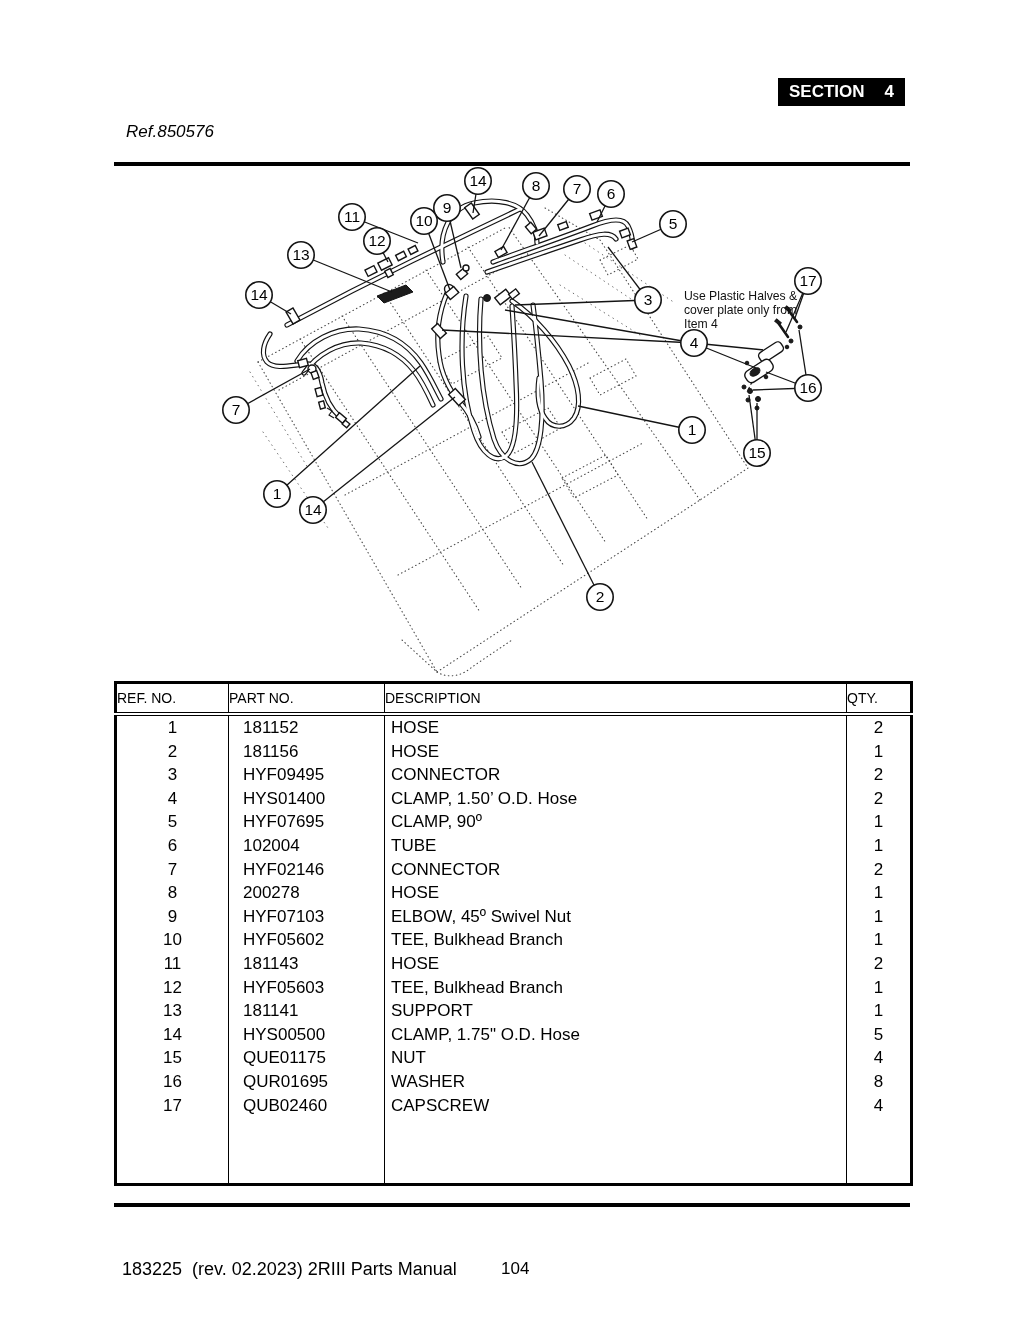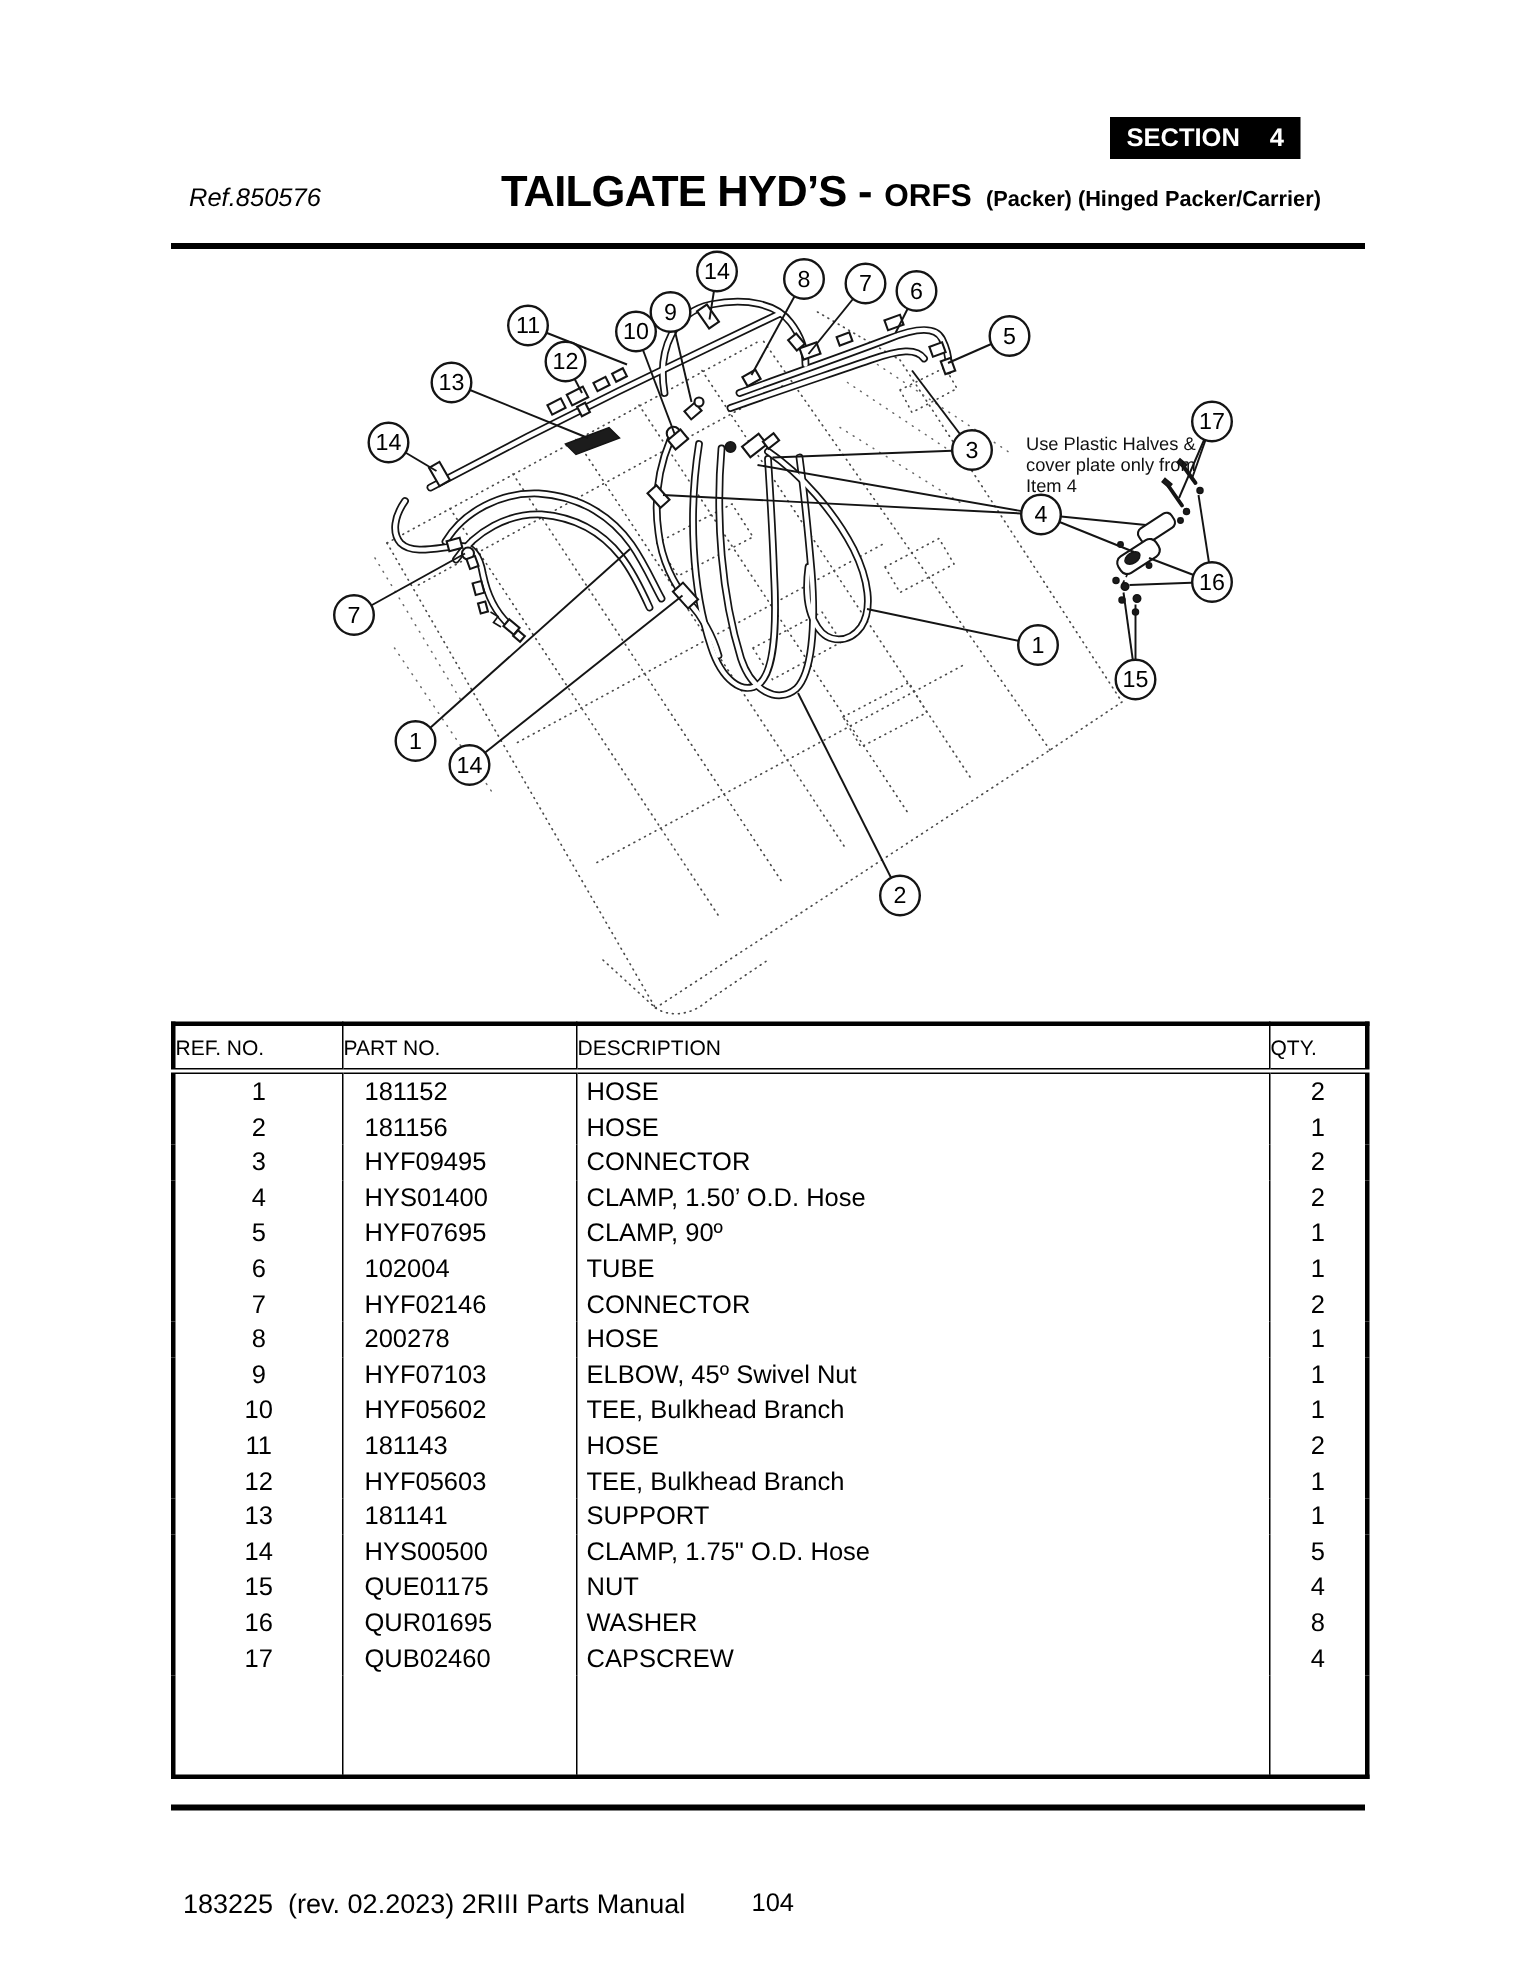--- a/index.html
+++ b/index.html
@@ -1,21 +1,21 @@
 <!DOCTYPE html>
 <html><head>
 <meta charset="utf-8">
 <style>
   html,body{margin:0;padding:0;background:#fff;}
   .page{position:relative;width:1024px;height:1325px;background:#ffffff;
         font-family:"Liberation Sans",sans-serif;color:#000;overflow:hidden;}
   .rule{position:absolute;background:#000;}
   #rule-top{left:114px;top:162px;width:796px;height:4px;}
   #rule-bottom{left:114px;top:1203px;width:796px;height:4px;}
-  #section-badge{position:absolute;left:740px;top:78px;width:127px;height:28px;background:#000;
+  #section-badge{position:absolute;left:778px;top:78px;width:127px;height:28px;background:#000;
         color:#fff;font-weight:bold;font-size:17px;display:flex;align-items:center;
         justify-content:space-between;padding:0 11px;box-sizing:border-box;}
   #ref-number{position:absolute;left:126px;top:122px;font-style:italic;font-size:17px;}
   #page-title{position:absolute;left:334px;top:112px;white-space:nowrap;}
   #page-title .t1{font-size:29px;font-weight:bold;letter-spacing:-0.5px;}
   #page-title .t2{font-size:21px;font-weight:bold;margin-left:4px;}
   #page-title .t3{font-size:14.5px;font-weight:bold;margin-left:5px;}
   #diagram{position:absolute;left:110px;top:166px;width:800px;height:514px;}
 
   
@@ -54,25 +54,20 @@
 
 <div class="page">
 
   <div id="section-badge">
     <span>SECTION</span>
     <span>4</span>
   </div>
 
   <div id="ref-number">Ref.850576</div>
 
-  <div id="page-title">
-    <span class="t1">TAILGATE HYD’S -</span>
-    <span class="t2">ORFS</span>
-    <span class="t3">(Packer) (Hinged Packer/Carrier)</span>
-  </div>
 
   <div id="rule-top" class="rule"></div>
 
   <svg id="diagram" viewBox="110 166 800 514">
 
     <g>
       <path class="dots" d="M258,362 L505,228"></path>
       <path class="dots" d="M258,362 L437,672"></path>
       <path class="dots" d="M437,672 L700,500"></path>
       <path class="dots" d="M700,500 L508,226"></path>

